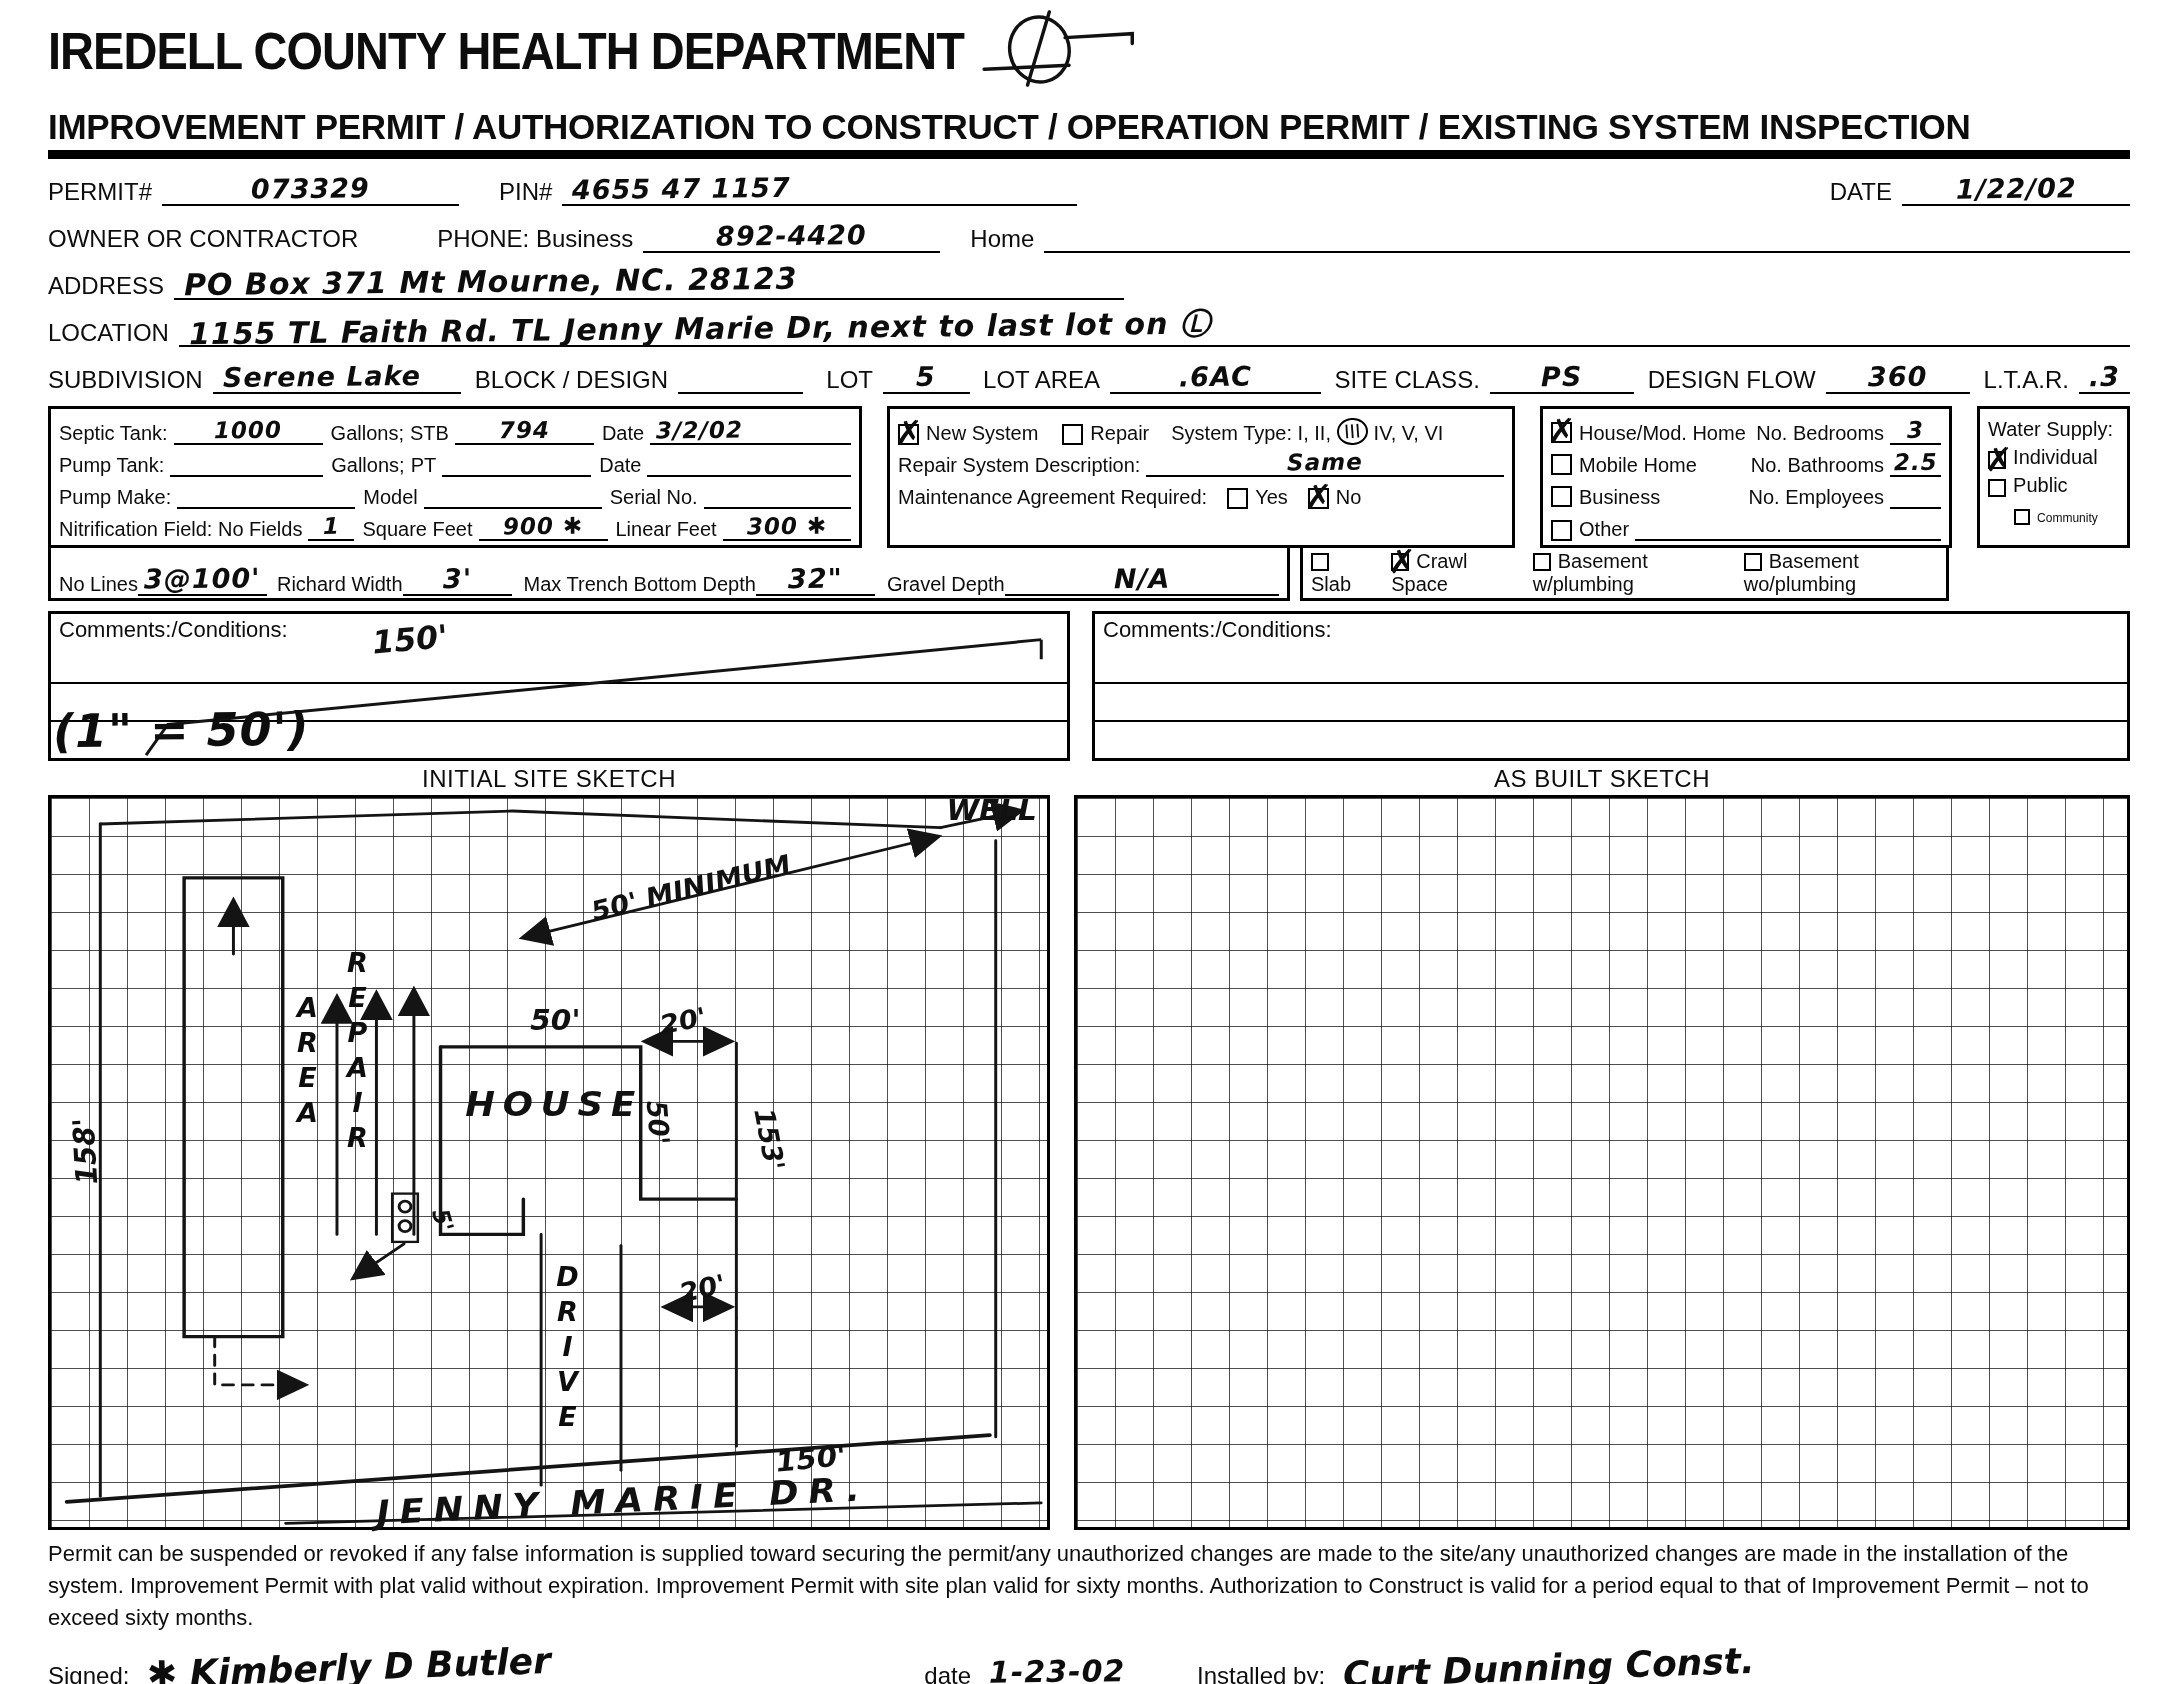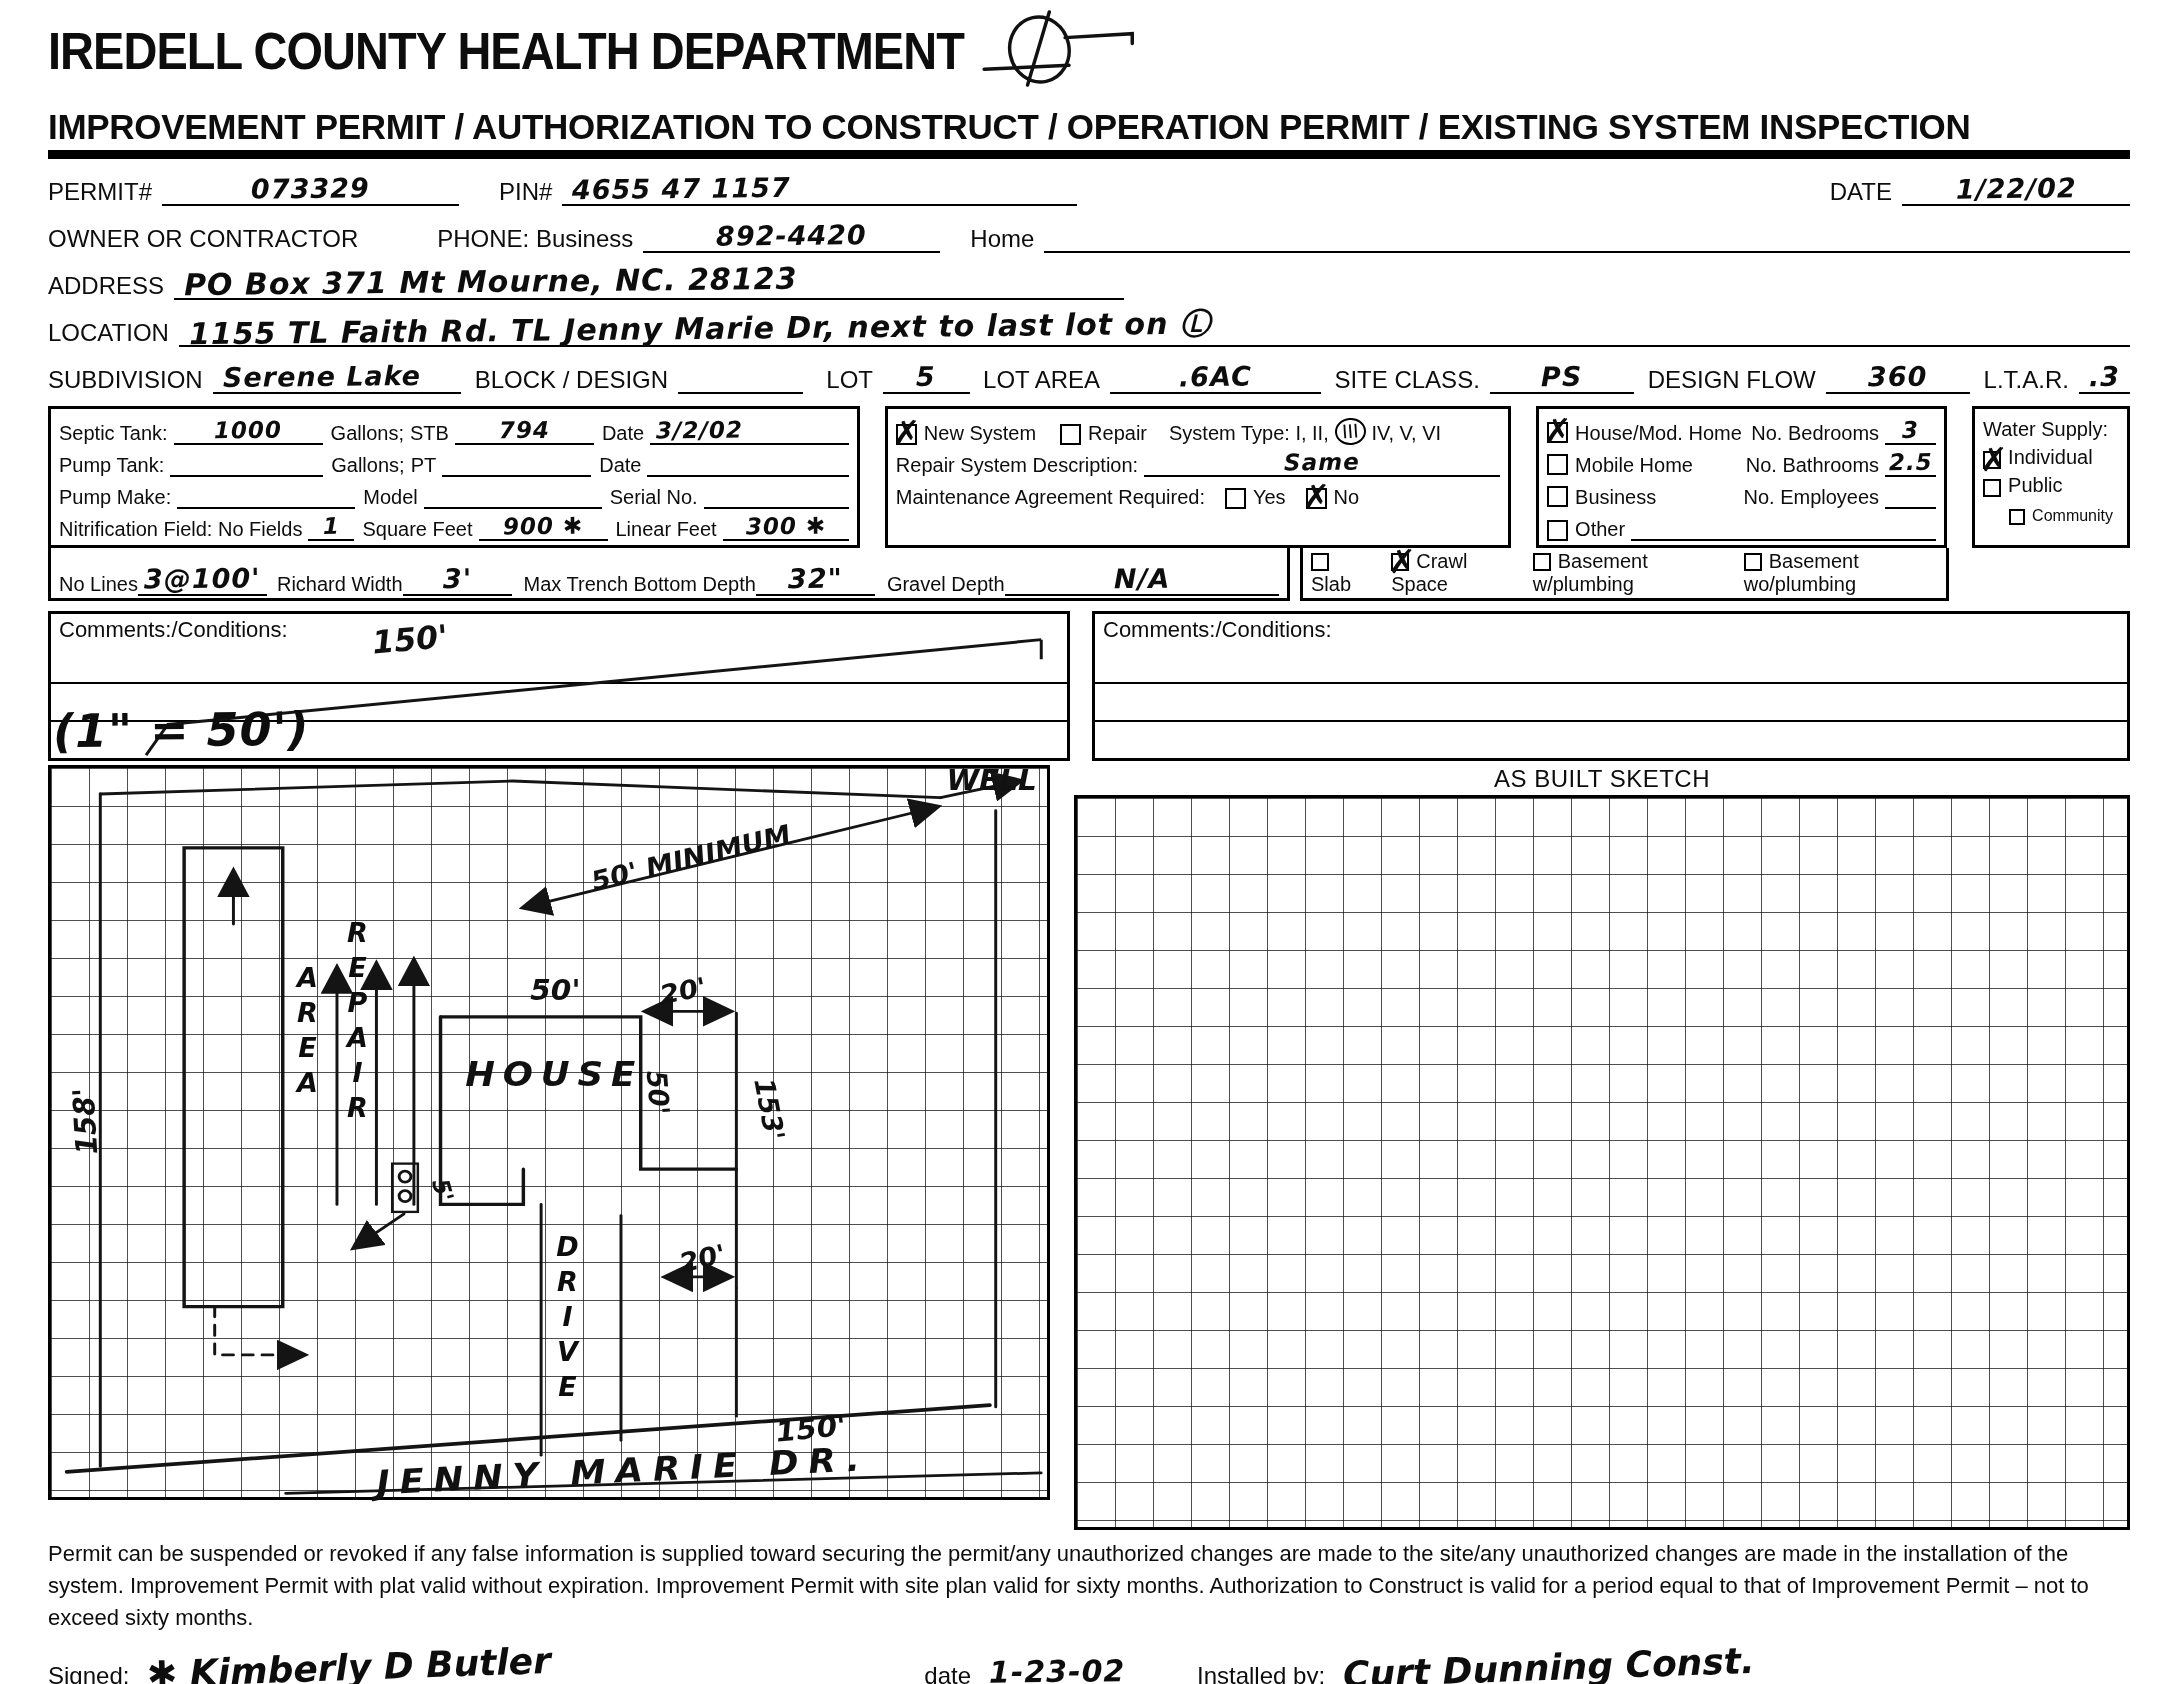--- a/index.html
+++ b/index.html
@@ -306,21 +306,21 @@
               <span class="mk">✗</span>
             </span>
             <span class="lbl">Individual</span>
           </div>
         <div class="brow" style="min-height:28px;">
             <span class="cb" style="width:18px;height:18px;">
               <span class="mk"></span>
             </span>
             <span class="lbl">Public</span>
           </div>
-        <div class="brow" style="min-height:28px; padding-left:26px; font-size:16px;">
+        <div class="brow" style="min-height:28px; padding-left:26px; font-size:12px;">
             <span class="cb" style="width:16px;height:16px;">
               <span class="mk"></span>
             </span>
             <span class="lbl">Community</span>
           </div>
       </div>
     </div>
 
     <div class="striprow">
       <div class="strip" style="width:1242px;">
@@ -365,20 +365,21 @@
     <div class="cbox right">
       <div class="clabel">Comments:/Conditions:</div>
       <div class="rule"></div>
       <div class="rule"></div>
       <div class="rule"></div>
     </div>
   </div>
 
   <div class="sketches">
     <div class="skcol">
+      <div class="sktitle">INITIAL SITE SKETCH</div>
       <div class="gridbox">
         <svg class="sketch" viewBox="0 0 1010 785" preserveAspectRatio="none">
           <defs>
             <marker id="ah" markerWidth="11" markerHeight="11" refX="9" refY="5.5" orient="auto-start-reverse">
               <path d="M0,0 L11,5.5 L0,11 z" fill="#141414"></path>
             </marker>
           </defs>
           <g stroke="#141414" fill="none" stroke-width="3" stroke-linecap="round">
             <path d="M50,28 V752"></path>
             <path d="M50,28 L468,14 L902,32"></path>

